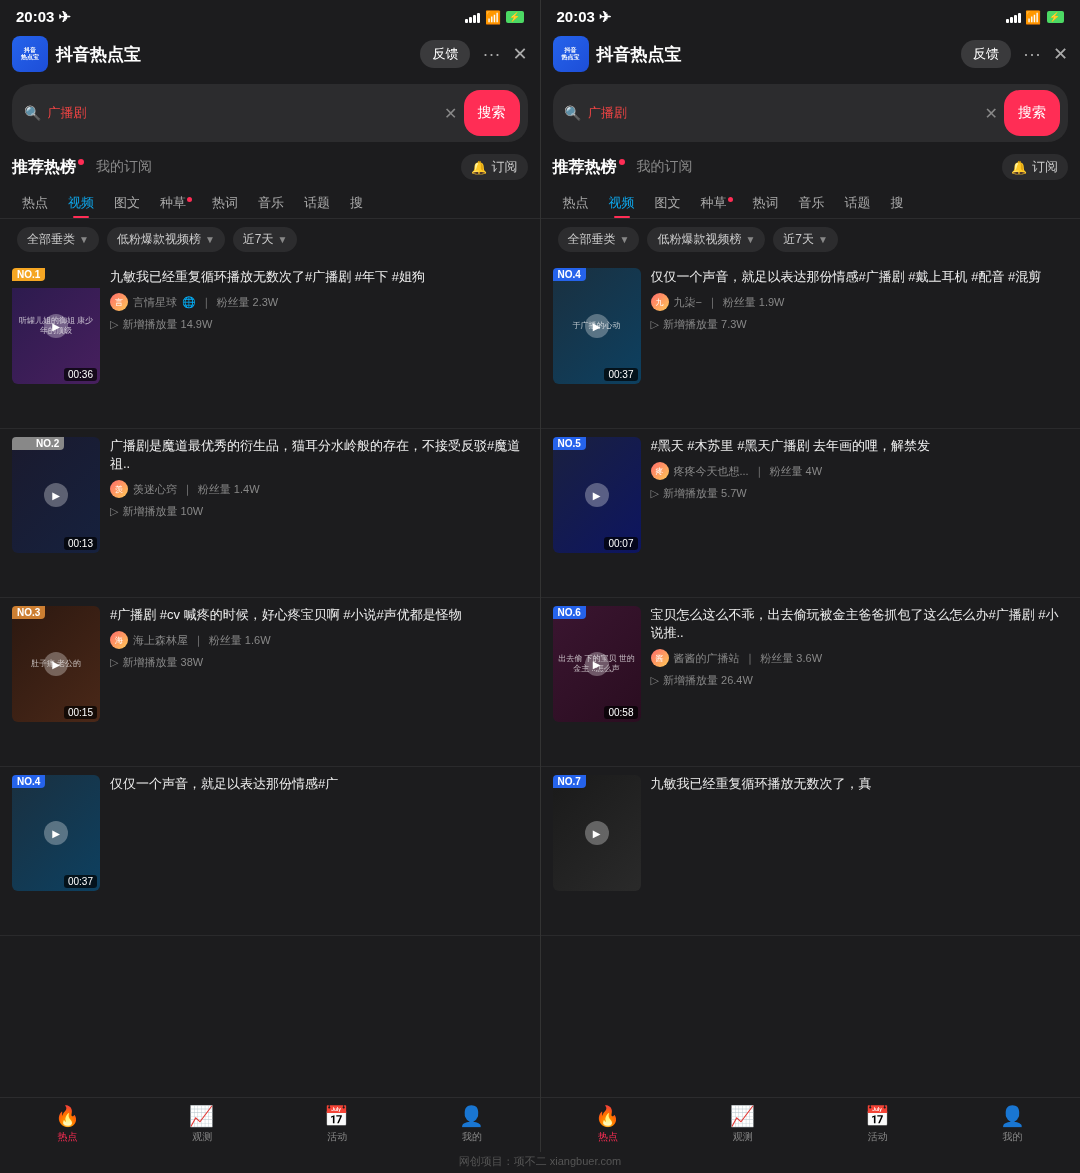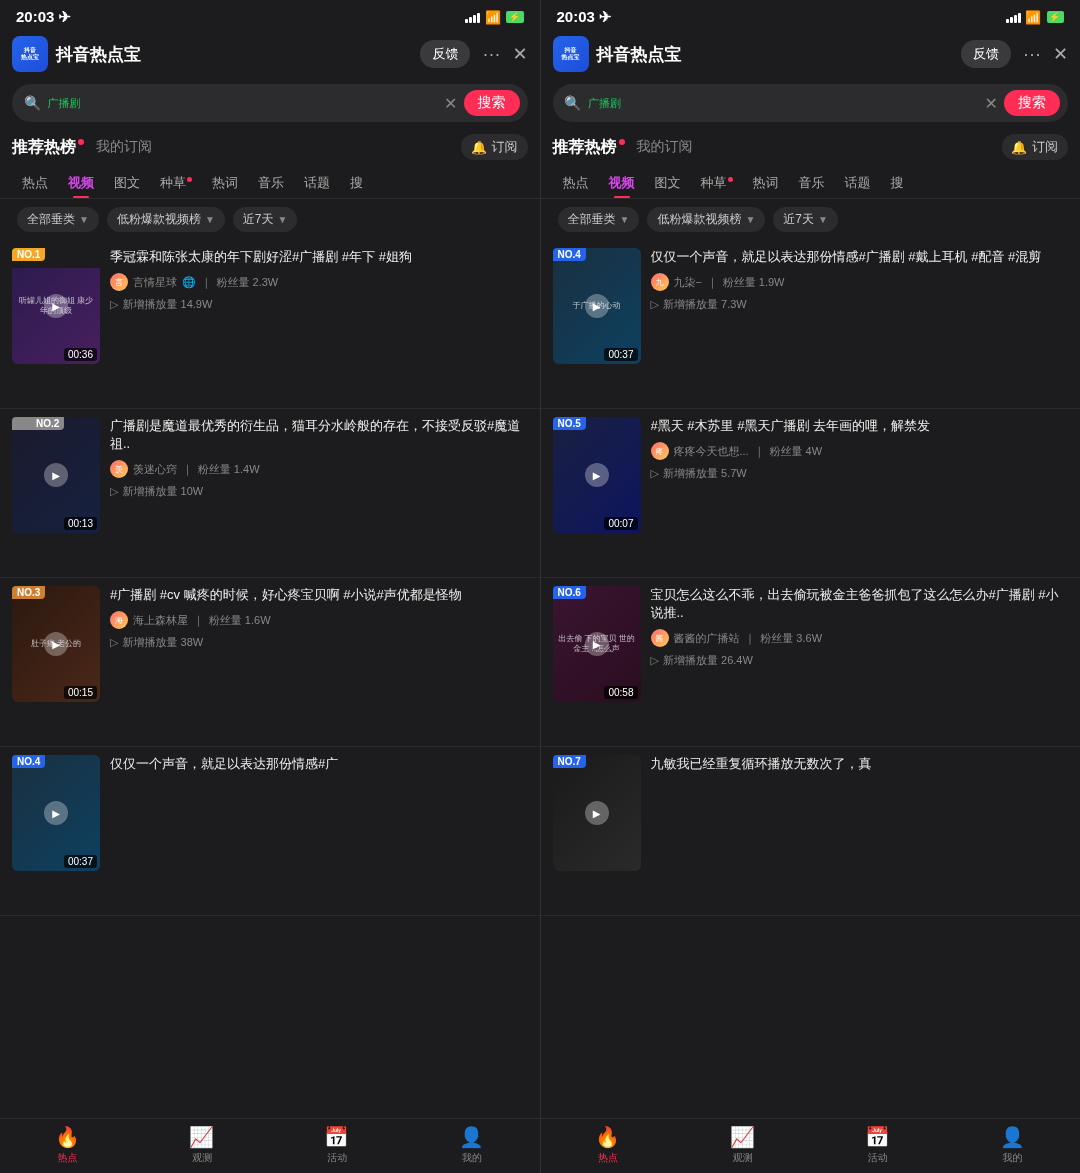--- a/index.html
+++ b/index.html
@@ -119,34 +119,34 @@
       border-radius: 20px;
       padding: 6px 8px 6px 12px;
       gap: 6px;
     }
     .search-icon-wrap {
       color: #888;
       font-size: 14px;
     }
     .search-input-text {
       flex: 1;
-      color: #22c55e;
-      font-size: 11px;
+      color: #ef4444;
+      font-size: 13px;
     }
     .search-clear {
       color: #888;
       font-size: 16px;
       cursor: pointer;
     }
     .search-btn {
       background: #ff2d55;
       color: #fff;
       border: none;
       border-radius: 16px;
-      padding: 4px 14px;
+      padding: 14px 14px;
       font-size: 14px;
       font-weight: 500;
       cursor: pointer;
     }
 
     
     .hot-tabs-header {
       display: flex;
       align-items: center;
       padding: 4px 12px 4px;
@@ -186,22 +186,22 @@
     }
     .cat-tab {
       padding: 6px 10px;
       font-size: 13px;
       color: #aaa;
       white-space: nowrap;
       cursor: pointer;
       position: relative;
     }
     .cat-tab.active {
-      color: #d946ef;
-      font-weight: 700;
+      color: #0ea5e9;
+      font-weight: 400;
     }
     .cat-tab.active::after {
       content: '';
       position: absolute;
       bottom: 0;
       left: 50%;
       transform: translateX(-50%);
       width: 16px;
       height: 2px;
       background: #ff2d55;
@@ -491,21 +491,21 @@
               <div class="video-thumb">
                 <div class="thumb-bg thumb-1">
                   <span class="text-overlay">听罐儿姐的御姐
 康少年的顶级</span>
                 </div>
                 <div class="play-btn">▶</div>
                 <div class="duration-badge">00:36</div>
               </div>
             </div>
             <div class="video-info">
-              <div class="video-title">季冠霖和陈张太康的年下剧好涩#广播剧 #年下 #姐狗</div>
+              <div class="video-title">九敏我已经重复循环播放无数次了#广播剧 #年下 #姐狗</div>
               <div class="author-row">
                 <div class="author-avatar">言</div>
                 <span class="author-name">言情星球</span>
                 <span class="verified-icon">🌐</span>
                 <span class="fans-count">｜</span>
                 <span class="fans-count">粉丝量 2.3W</span>
               </div>
               <div class="stats-row">
                 <span class="play-icon-small">▷</span>
                 <span class="stats-text">新增播放量 14.9W</span>
@@ -749,13 +749,14 @@
             <span class="nav-label">活动</span>
           </div>
           <div class="nav-item">
             <span class="nav-icon">👤</span>
             <span class="nav-label">我的</span>
           </div>
         </div>
       </div>
   </div>
 
+  <div class="watermark">网创项目：项不二 xiangbuer.com</div>
 </div>
 
 </body></html>

